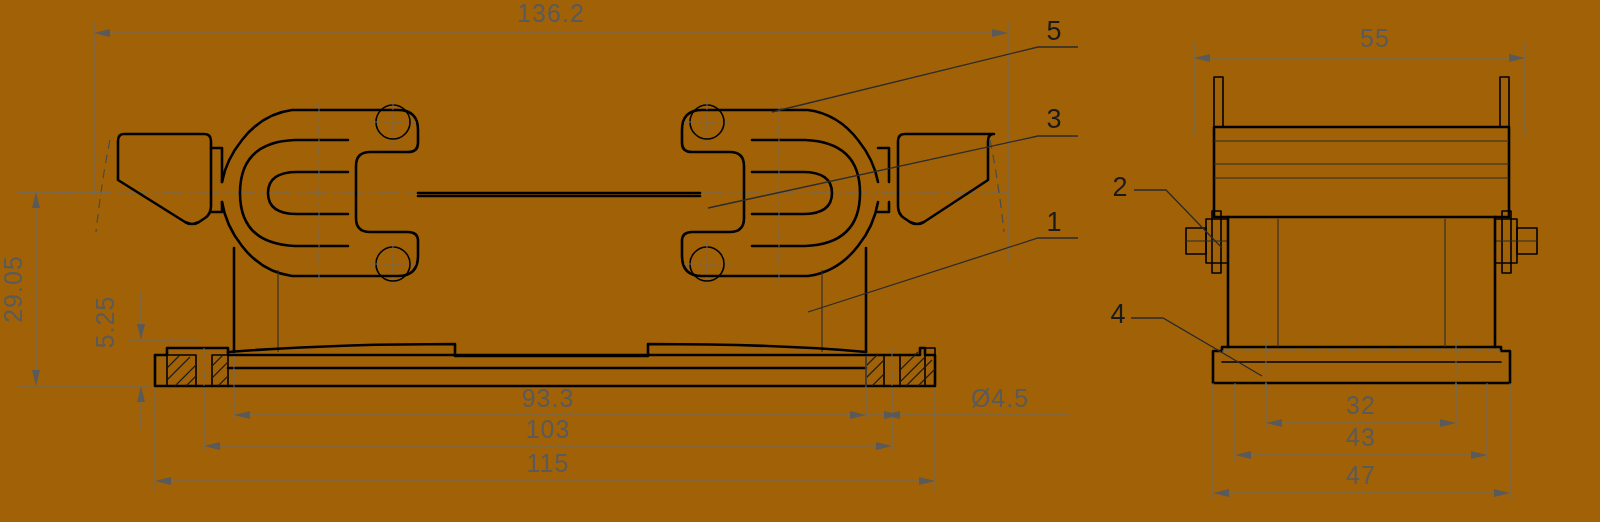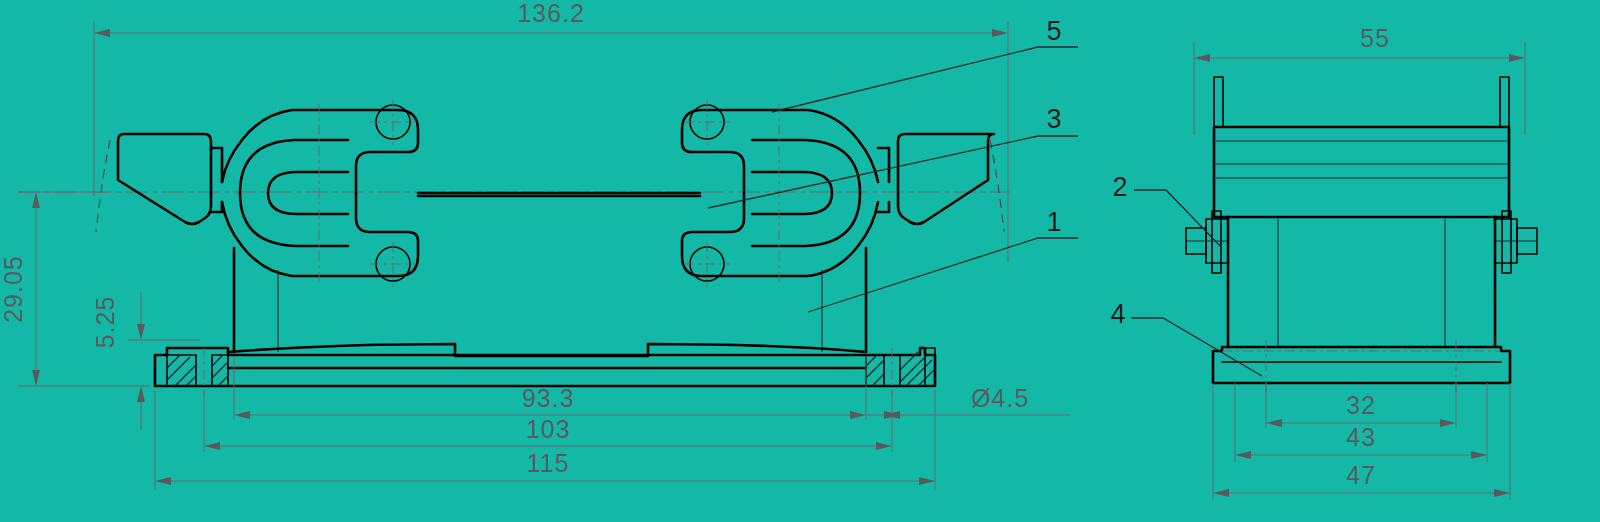--- a/index.html
+++ b/index.html
@@ -7,21 +7,21 @@
     padding: 0;
     background: #ffffff;
   }
   body {
     font-family: "Liberation Sans", sans-serif;
   }
   #sheet {
     position: relative;
     width: 1600px;
     height: 522px;
-    background: #14b8a6;
+    background: #a16207;
     overflow: hidden;
   }
   #sheet svg {
     position: absolute;
     left: 0;
     top: 0;
   }
   .dimtext {
     font-family: "Liberation Sans", sans-serif;
     font-size: 25px;

